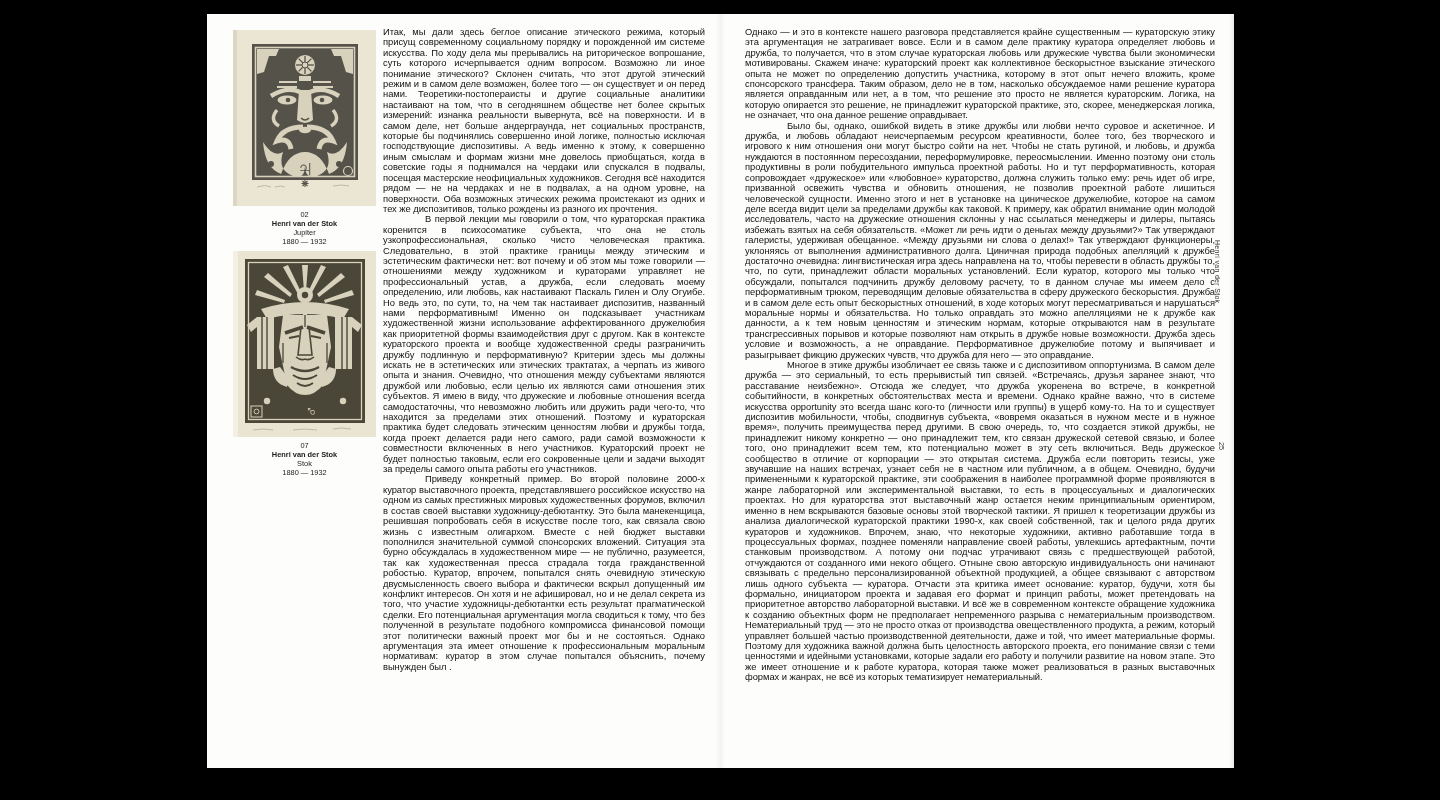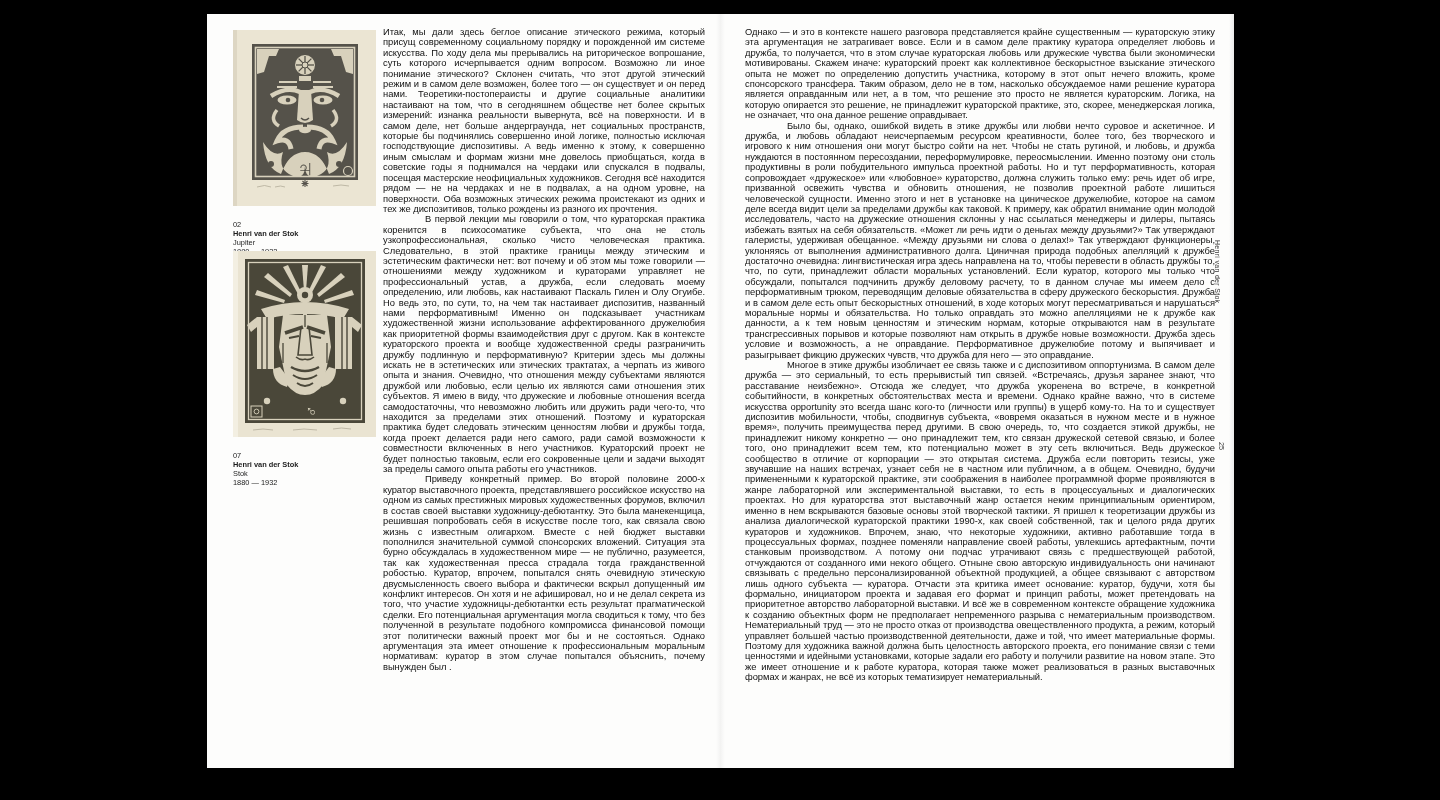--- a/index.html
+++ b/index.html
@@ -9,21 +9,21 @@
   .gutter{position:absolute;left:509px;top:0;width:9px;height:754px;
           background:linear-gradient(90deg,rgba(0,0,0,0) 0%,rgba(0,0,0,.04) 50%,rgba(0,0,0,0) 100%);}
   .page-edge-right{position:absolute;right:0;top:0;width:5px;height:754px;
           background:linear-gradient(90deg,rgba(0,0,0,0),rgba(0,0,0,.07));}
 
   .figures-col{position:absolute;left:26px;top:0;width:143px;}
   .scan{display:block;width:143px;}
   .figure-jupiter{position:absolute;left:0;top:16px;}
   .figure-mars{position:absolute;left:0;top:237px;}
   figure{margin:0;}
-  figcaption{margin-top:15px;font-size:7.4px;line-height:8.9px;color:#1c1c1c;}
+  figcaption{margin-top:5px;font-size:7.4px;line-height:8.9px;color:#1c1c1c;text-align:center;}
   .cap-artist{font-weight:bold;}
   .cap-dates{}
 
   .text-col{position:absolute;top:13px;font-size:9.4px;line-height:10.4px;color:#121212;
             text-align:justify;letter-spacing:-0.05px;overflow:hidden;
             hyphens:auto;-webkit-hyphens:auto;}
   .text-col p{margin:0;}
   .text-col p + p{text-indent:42px;}
   .text-col-left{left:176px;width:322px;height:736px;}
   .text-col-right{left:538px;width:470px;height:734px;}

